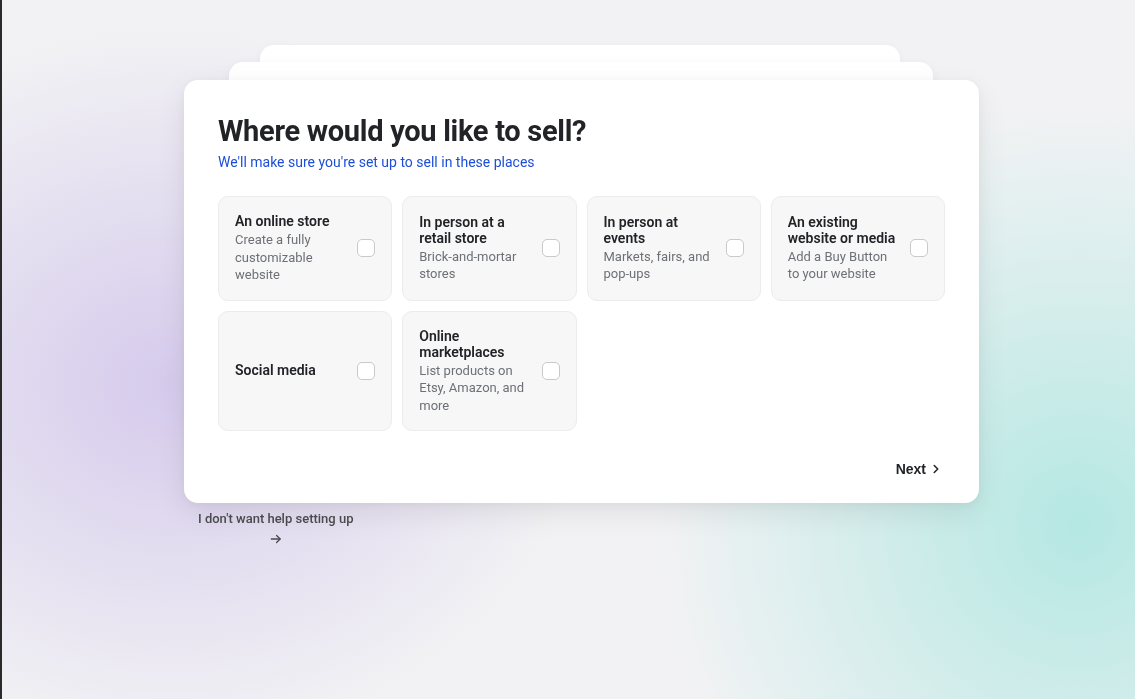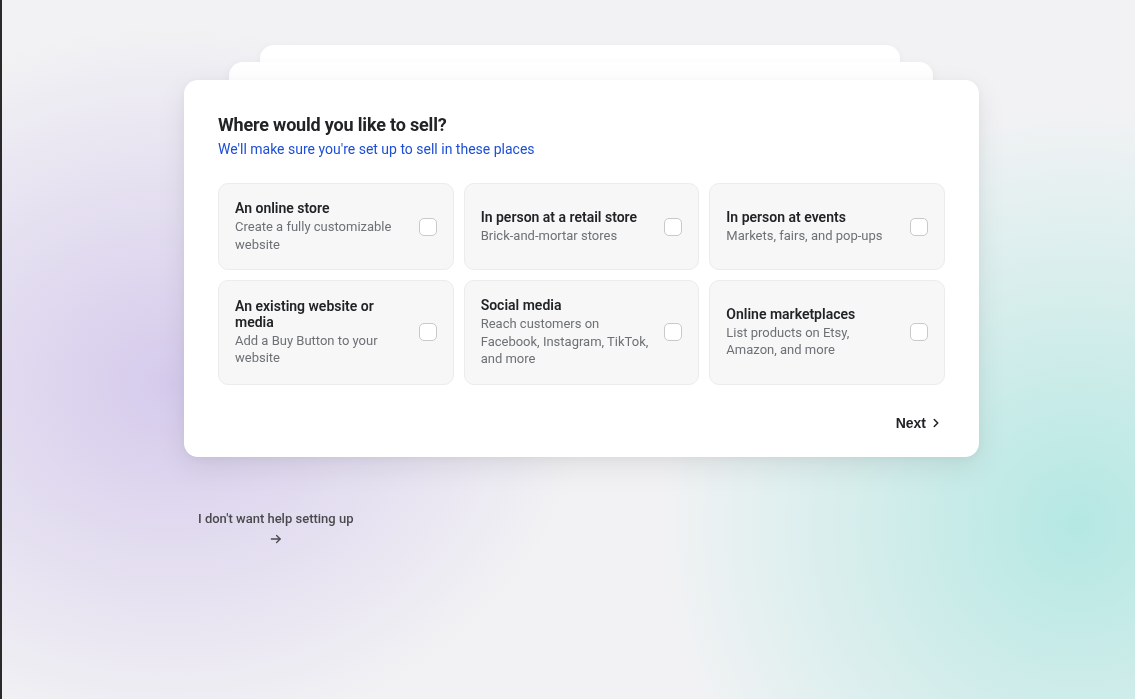--- a/index.html
+++ b/index.html
@@ -63,36 +63,36 @@
       top: 80px;
       left: 184px;
       width: 795px;
       background: #ffffff;
       border-radius: 14px;
       box-shadow: 0 10px 30px rgba(0,0,0,0.08), 0 2px 8px rgba(0,0,0,0.04);
       padding: 34px 34px 20px 34px;
     }
     
     .title {
-      font-size: 18px;
+      font-size: 29px;
       font-weight: 700;
       color: #212326;
       letter-spacing: -0.01em;
       margin-bottom: 6px;
     }
     
     .subtitle {
       font-size: 14px;
       color: #1d4ed8;
       margin-bottom: 26px;
     }
     
     .grid {
       display: grid;
-      grid-template-columns: 1fr 1fr 1fr;
+      grid-template-columns: 1fr 1fr 1fr 1fr;
       gap: 10px;
     }
     
     .option {
       background: #f7f7f8;
       border: 1px solid #ececee;
       border-radius: 10px;
       padding: 16px 16px 16px 16px;
       display: flex;
       align-items: center;
@@ -218,21 +218,20 @@
         <div class="option-text">
           <div class="option-title">An existing website or media</div>
           <div class="option-desc">Add a Buy Button to your website</div>
         </div>
         <div class="checkbox"></div>
       </div>
 
       <div class="option">
         <div class="option-text">
           <div class="option-title">Social media</div>
-          <div class="option-desc">Reach customers on Facebook, Instagram, TikTok, and more</div>
         </div>
         <div class="checkbox"></div>
       </div>
 
       <div class="option">
         <div class="option-text">
           <div class="option-title">Online marketplaces</div>
           <div class="option-desc">List products on Etsy, Amazon, and more</div>
         </div>
         <div class="checkbox"></div>

